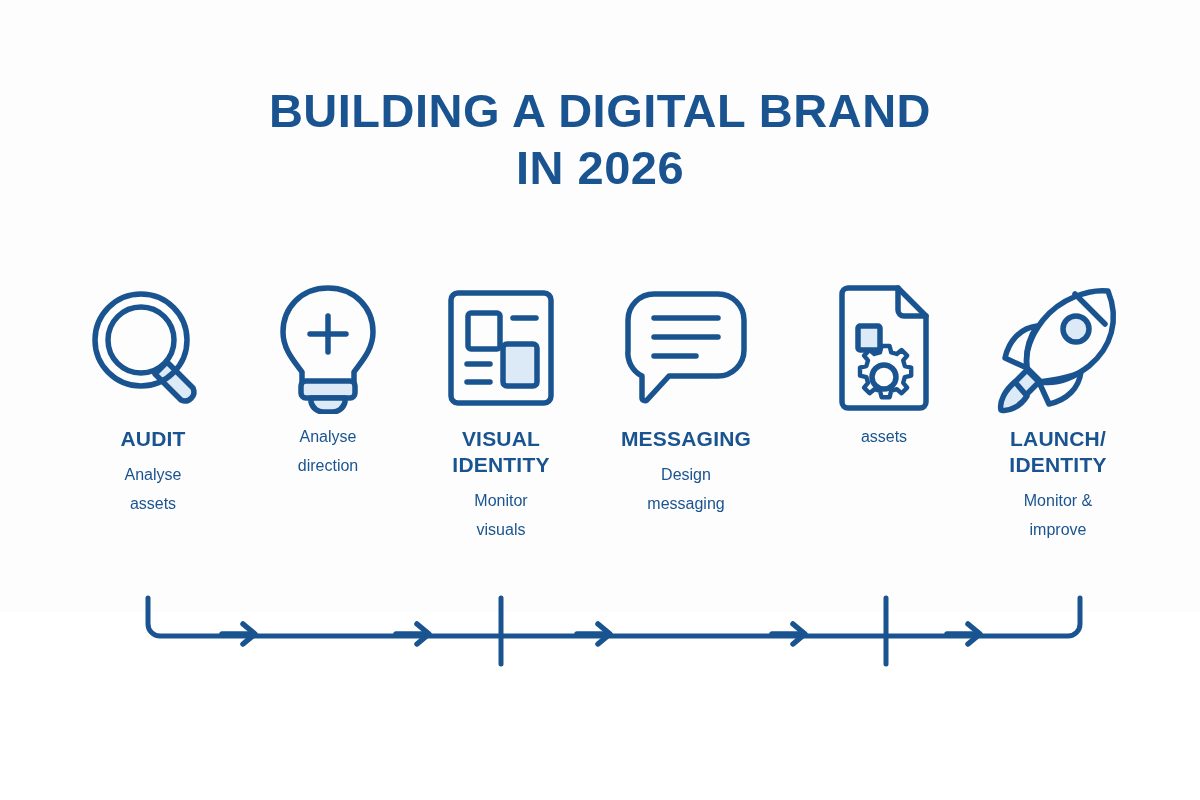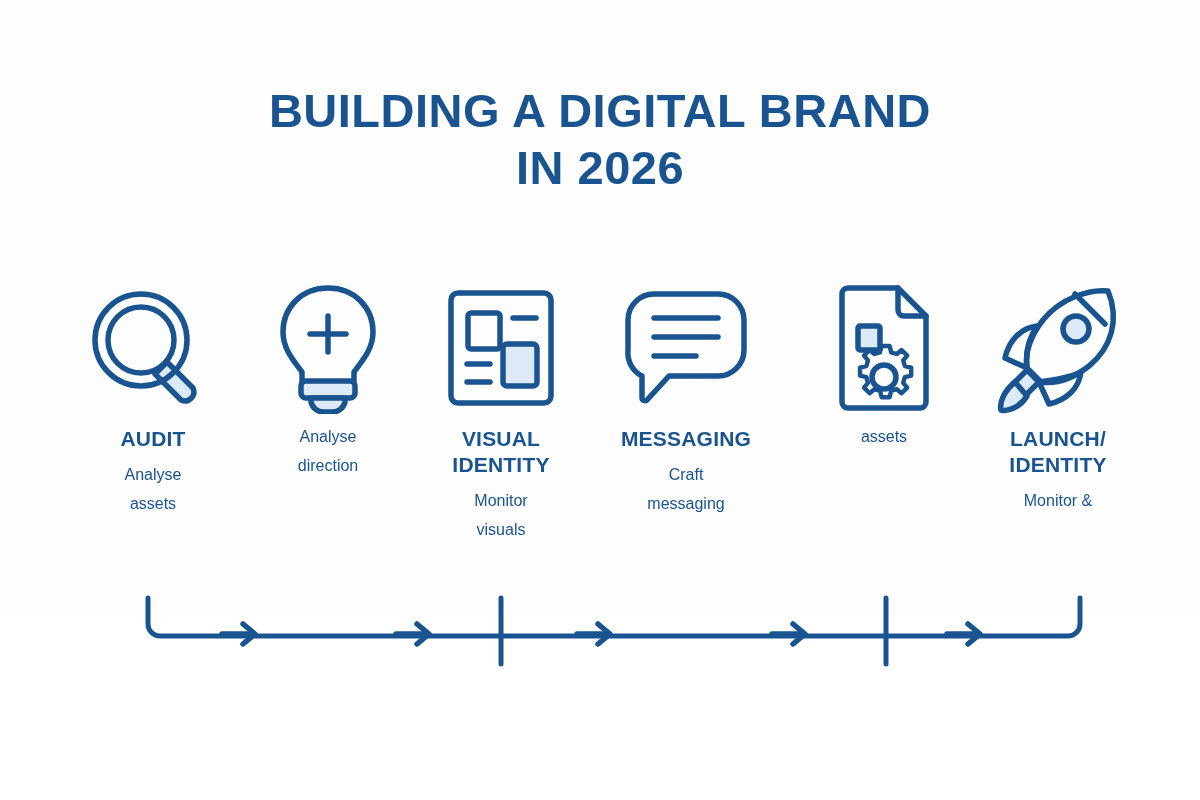--- a/index.html
+++ b/index.html
@@ -196,21 +196,21 @@
           <g fill="none" stroke="#1A5490" stroke-width="5.5" stroke-linecap="round" stroke-linejoin="round">
             <path d="M32 12 L96 12 a26 26 0 0 1 26 26 L122 68 a26 26 0 0 1 -26 26 L47 94 L25 118 a3 3 0 0 1 -5 -2 L20 94 a26 26 0 0 1 -14 -26 L6 38 a26 26 0 0 1 26 -26 Z"></path>
             <line x1="32" y1="36" x2="96" y2="36"></line>
             <line x1="32" y1="55" x2="96" y2="55"></line>
             <line x1="32" y1="74" x2="74" y2="74"></line>
           </g>
         </svg>
       </div>
       <div class="step-title">MESSAGING</div>
       <div class="step-desc">
-        <div>Craft</div>
+        <div>Design</div>
         <div>messaging</div>
       </div>
     </div>
 
     <div class="arrow" style="left:768px;">
       <svg width="44" height="32" viewBox="0 0 44 32">
         <g fill="none" stroke="#1A5490" stroke-width="5.5" stroke-linecap="round" stroke-linejoin="round">
           <line x1="4" y1="16" x2="33" y2="16"></line>
           <polyline points="25,6 37,16 25,26"></polyline>
         </g>
@@ -265,20 +265,21 @@
             <path d="M22 100 C12 108 6 120 8 128 C16 130 28 124 34 114 Z" fill="#DCEAF7"></path>
           </g>
         </svg>
       </div>
       <div class="step-title">
         <div>LAUNCH/</div>
         <div>IDENTITY</div>
       </div>
       <div class="step-desc">
         <div>Monitor &amp;</div>
+        <div>improve</div>
       </div>
     </div>
 
   </div>
 
   <div id="bracket">
     <svg width="1200" height="100" viewBox="0 0 1200 100">
       <g fill="none" stroke="#1A5490" stroke-width="5" stroke-linecap="round" stroke-linejoin="round">
         <path d="M148 12 L148 38 a12 12 0 0 0 12 12 L1068 50 a12 12 0 0 0 12 -12 L1080 12"></path>
         <line x1="501" y1="12" x2="501" y2="78"></line>

